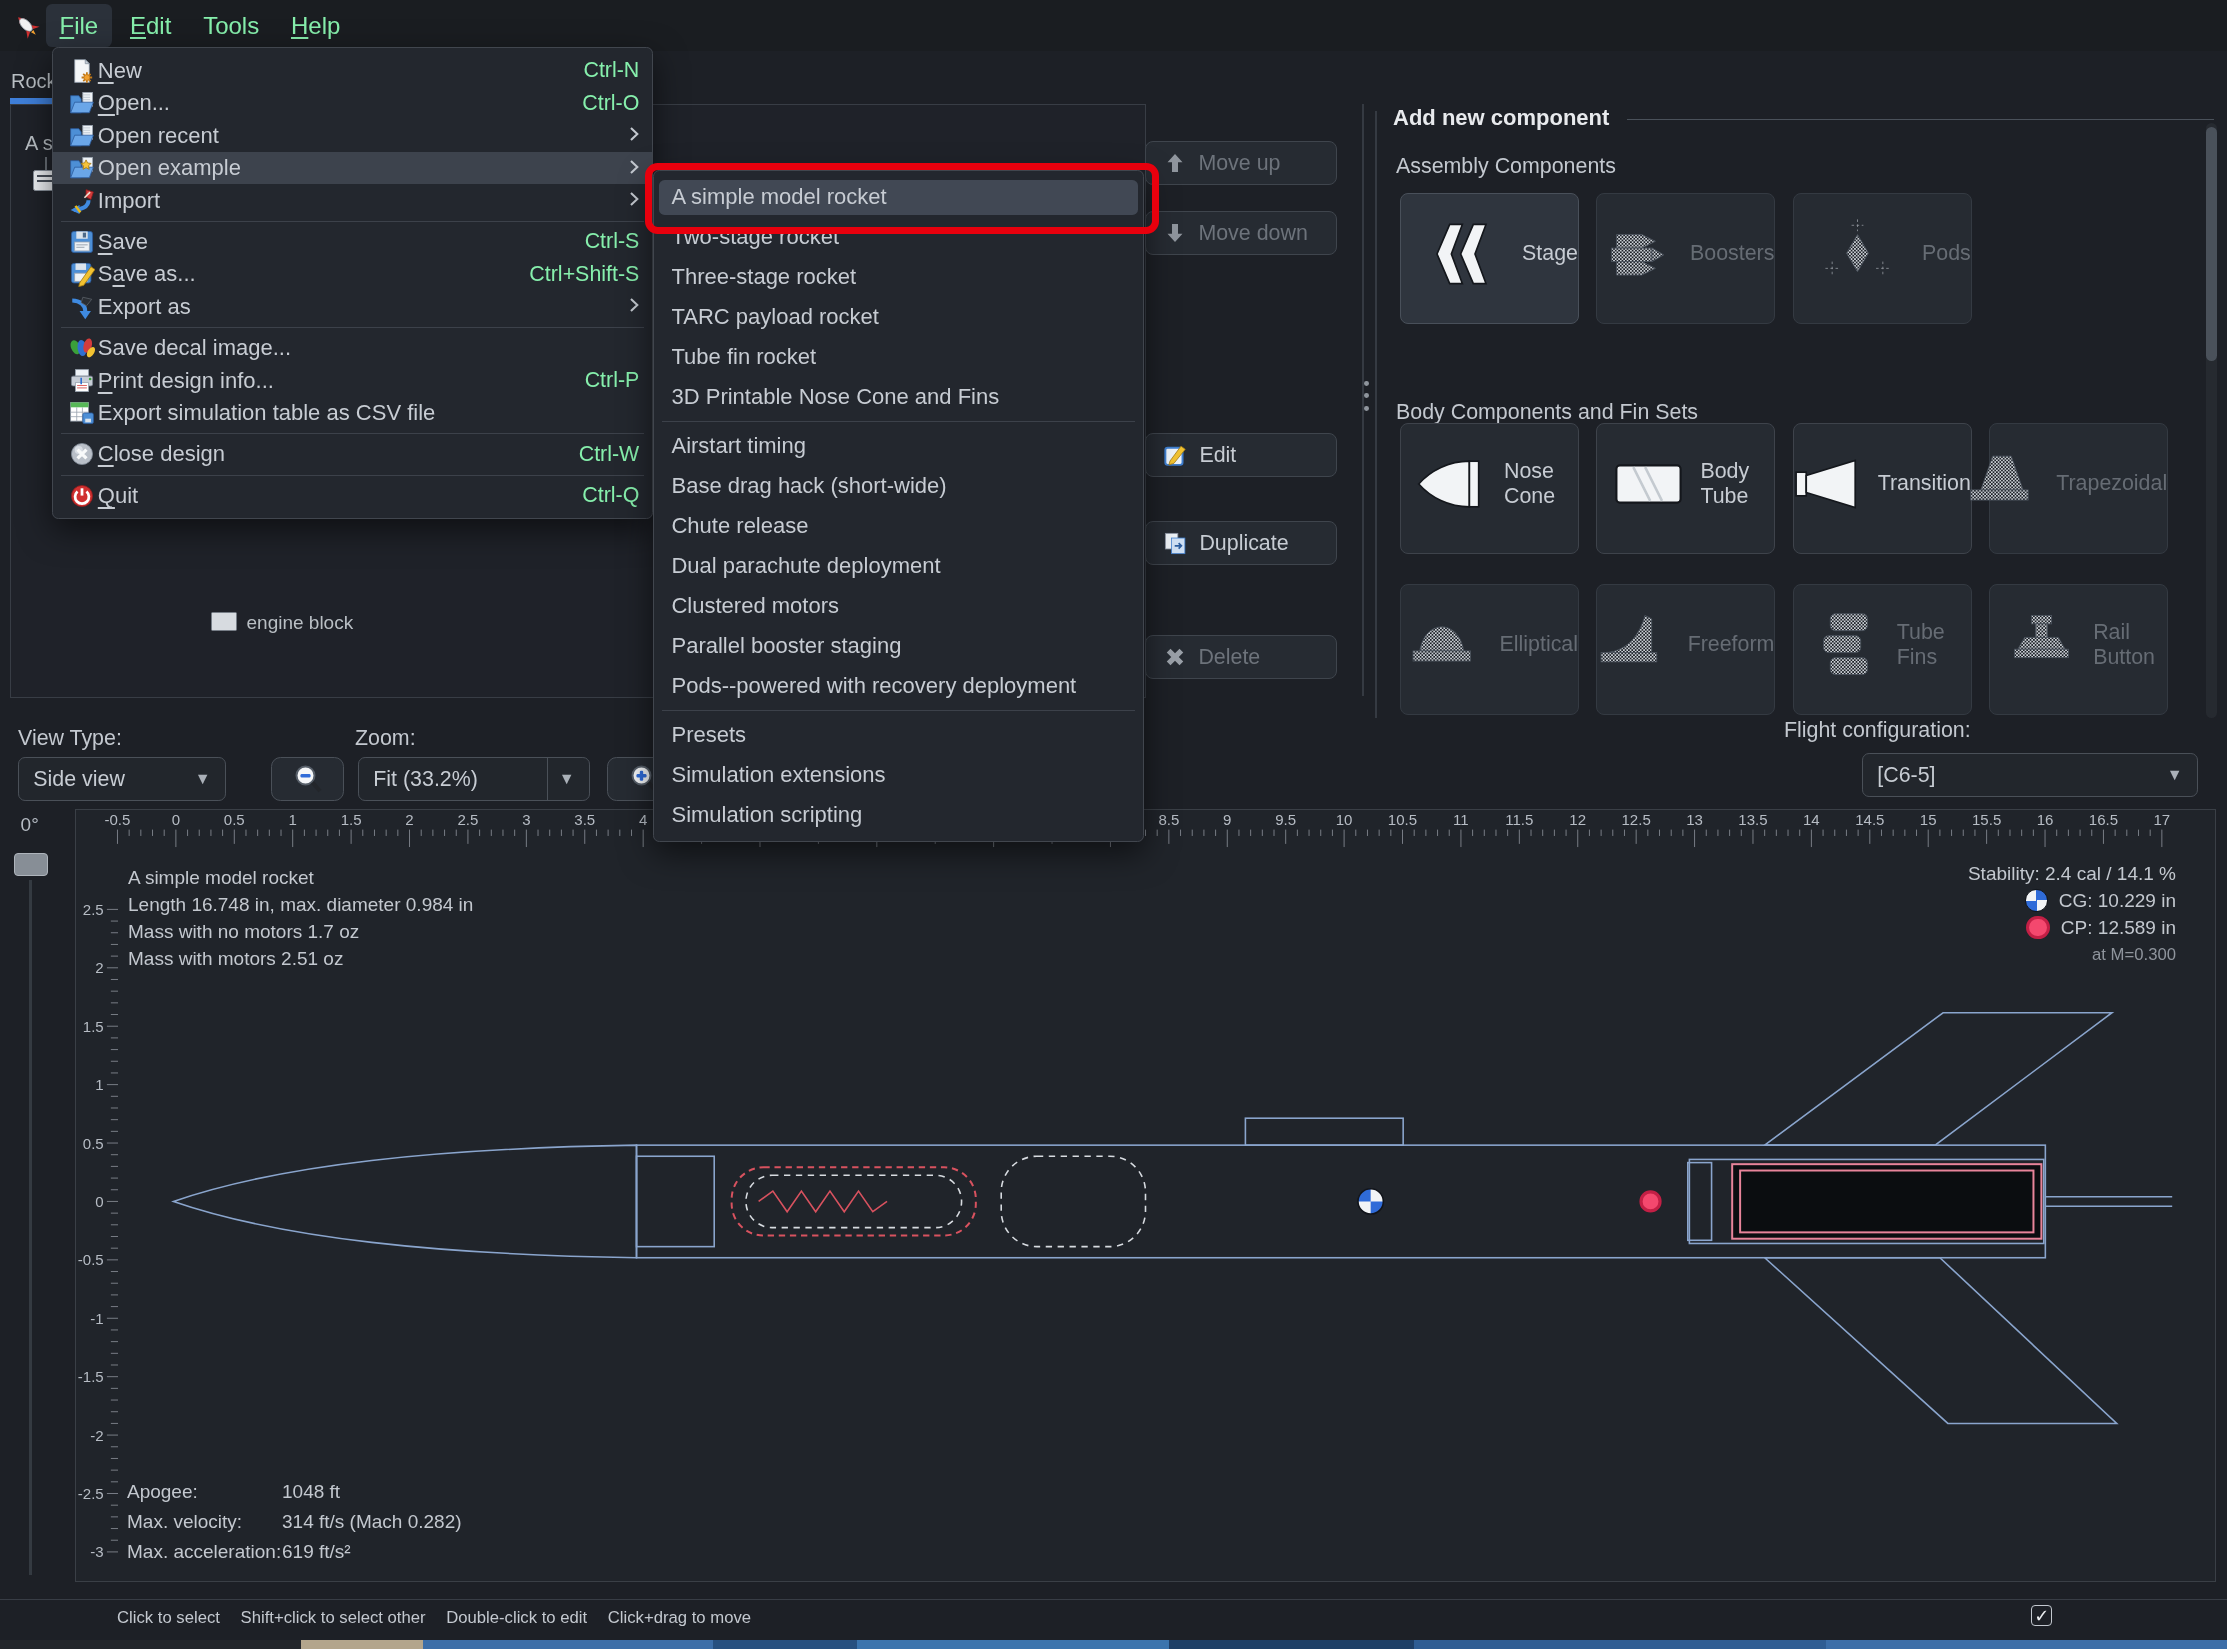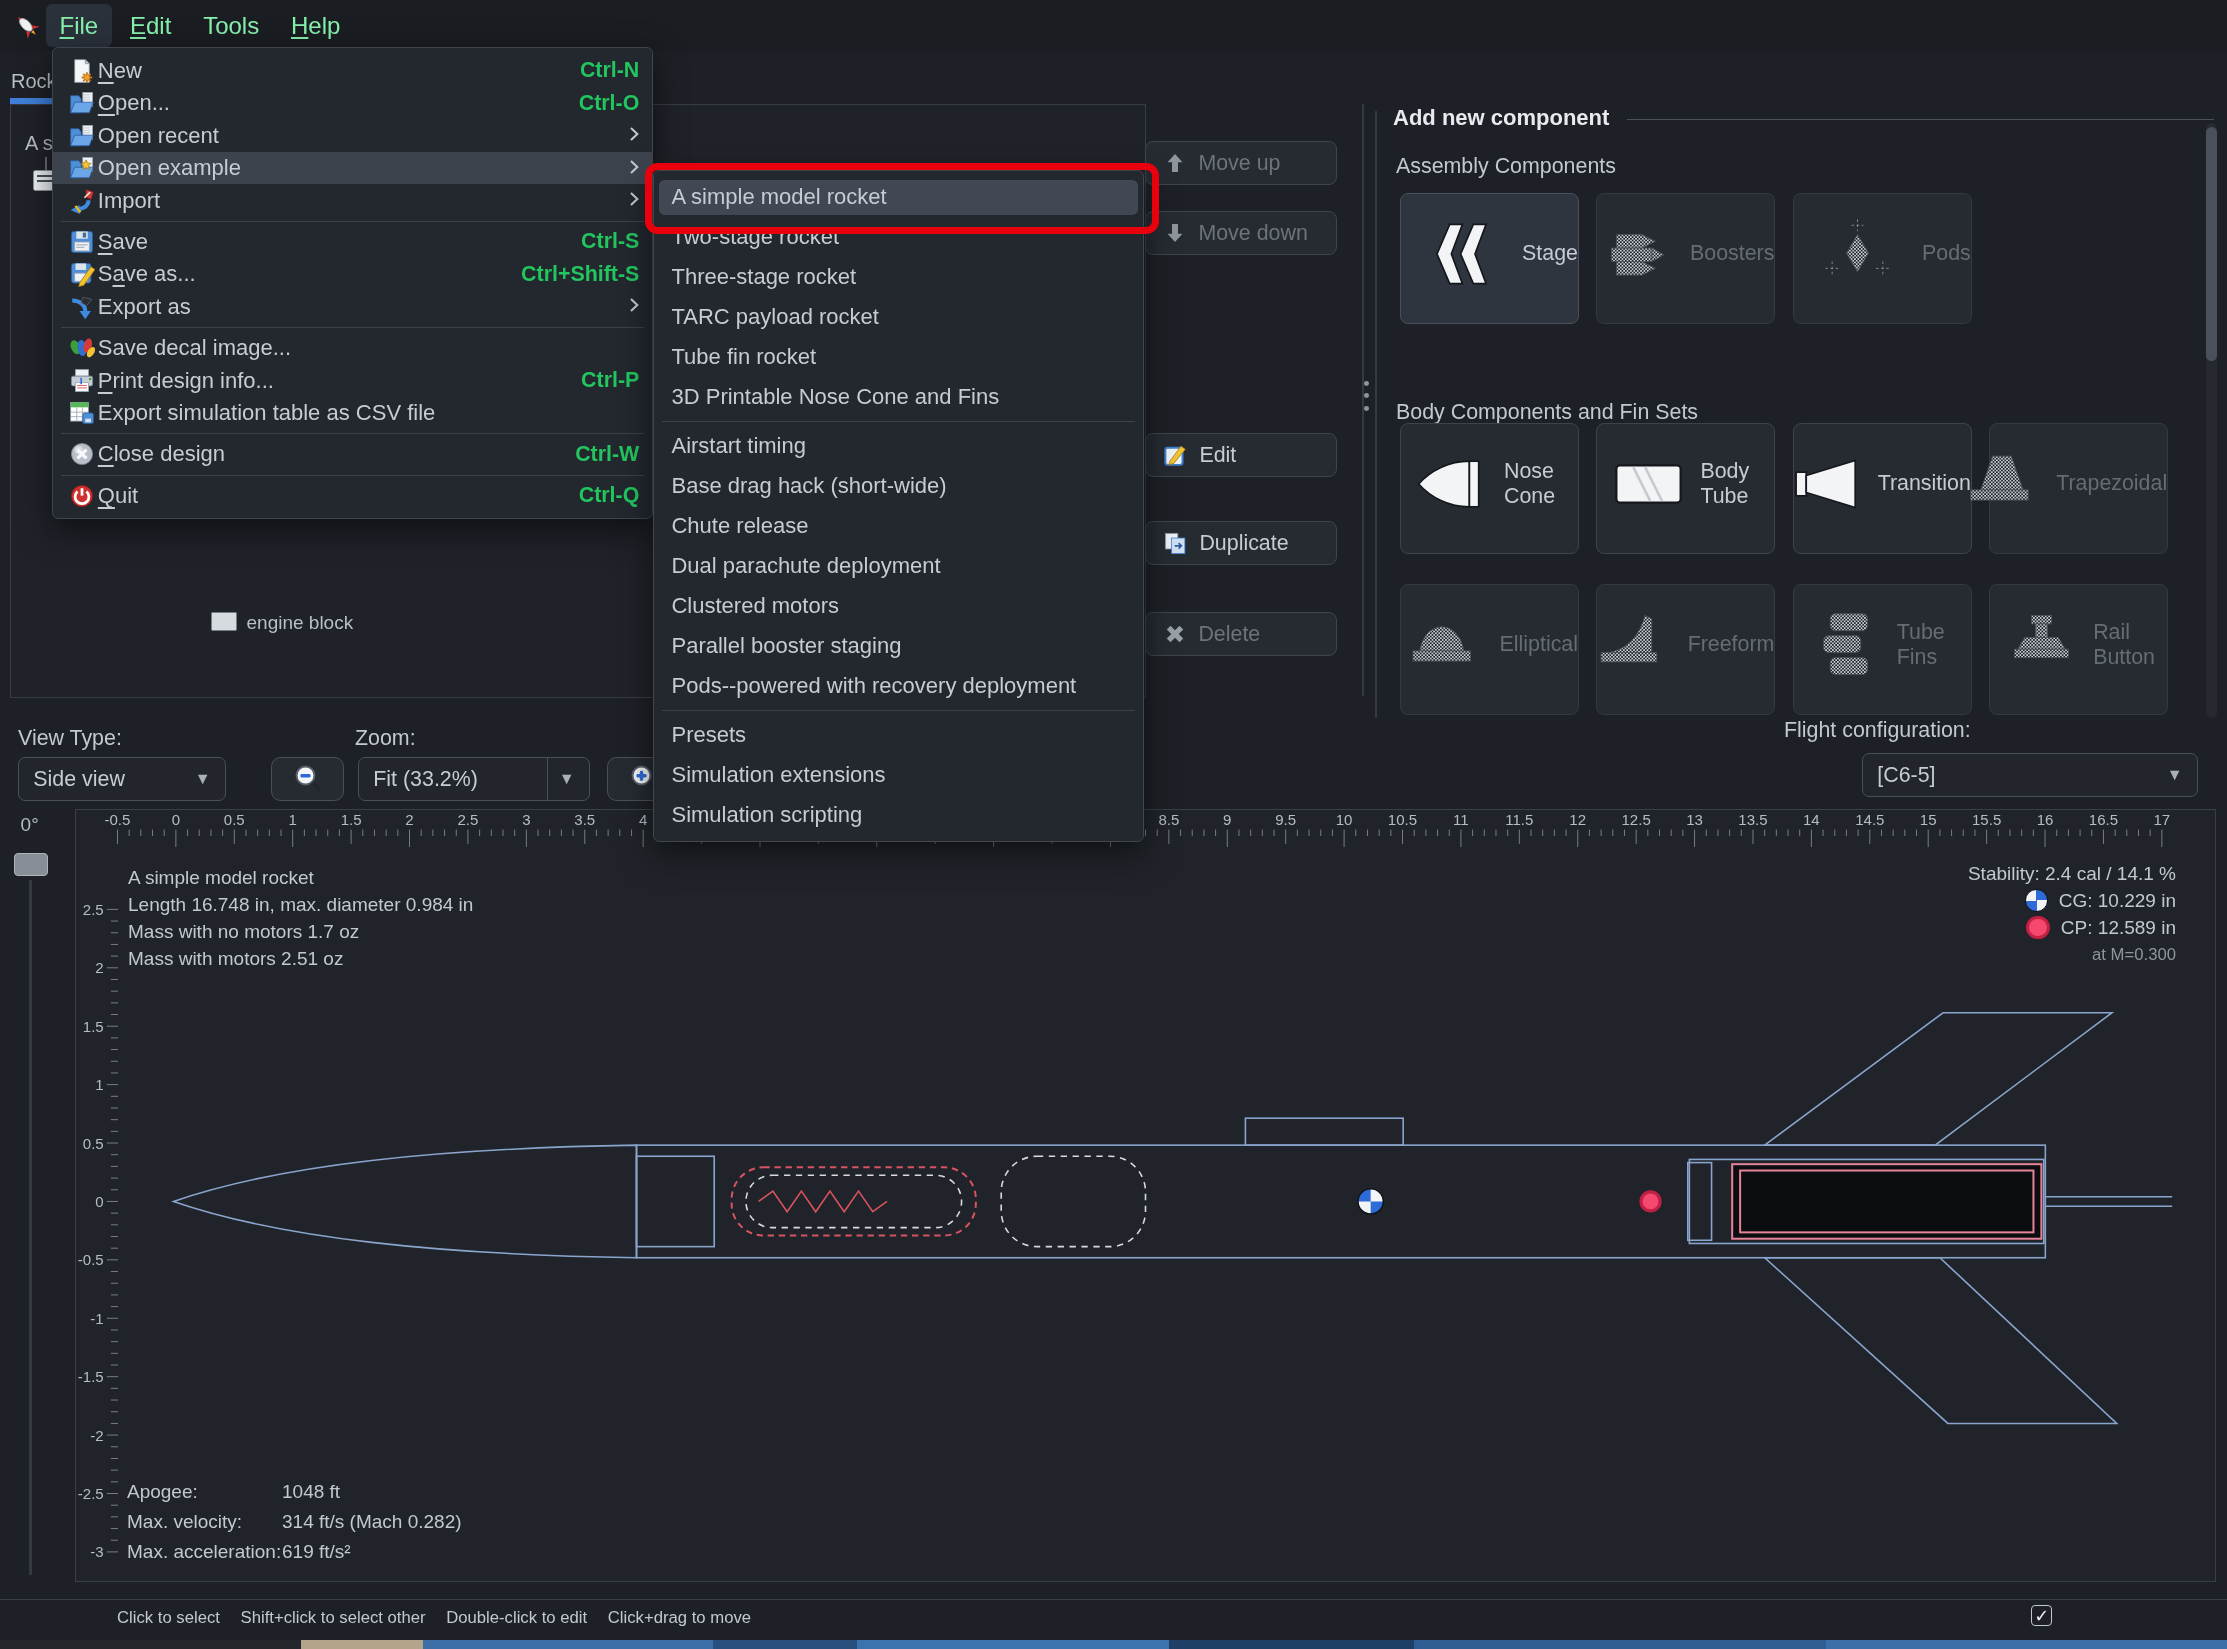--- a/index.html
+++ b/index.html
@@ -90,21 +90,21 @@
     background:linear-gradient(90deg,#23262b 0,#23262b 13.5%,#b3a58c 13.5%,#b3a58c 19%,#3c6ea8 19%,#3c6ea8 32%,
       #27507f 32%,#27507f 38.5%,#3b74ad 38.5%,#3b74ad 52.5%,#1e3f66 52.5%,#1e3f66 63.5%,#2f5d93 63.5%,#2f5d93 82%,#3c6ea8 82%,#3c6ea8 100%);}
   
   #file-menu{left:52px;top:47px;width:601px;background:#23272e;border:0.8px solid #41464e;border-radius:6.3px;
              box-shadow:0 11px 32px rgba(0,0,0,.55);padding:6.3px 0;z-index:40;box-sizing:border-box;}
   .m-row{display:flex;align-items:center;height:32.5px;padding:0 12.7px 0 14.3px;gap:2px;}
   .m-row.hl{background:#3d434d;}
   .m-ico{width:28.5px;height:27px;display:flex;align-items:center;justify-content:center;}
   .m-lab{font-size:22px;color:#c7ccd3;white-space:nowrap;}
   .m-lab u{text-underline-offset:4px;}
-  .m-right{margin-left:auto;font-size:21.4px;color:#22c55e;font-weight:bold;}
+  .m-right{margin-left:auto;font-size:21.4px;color:#86efac;}
   .m-sep{height:0.8px;background:#3c414a;margin:4px 8px;}
   #example-menu{left:653px;top:170px;width:491px;background:#23272e;border:0.8px solid #41464e;border-radius:6.3px;
                 box-shadow:0 11px 32px rgba(0,0,0,.55);padding:6.3px 0;z-index:41;box-sizing:border-box;}
   .s-row{display:flex;align-items:center;height:40px;padding:0 4.8px;}
   .s-inner{flex:1;display:flex;align-items:center;height:35px;border-radius:5.6px;padding:0 12.7px;font-size:22px;color:#c7ccd3;white-space:nowrap;}
   .s-row.hl .s-inner{background:#414854;}
   #annotation-box{left:645px;top:163px;width:514px;height:71px;border:7.1px solid #e8000d;border-radius:12.7px;z-index:50;box-sizing:border-box;}
 </style>
 </head>
 <body>
@@ -185,21 +185,21 @@
     <span>Edit</span>
     </div>
   <div class="act-btn" style="top:521px">
     <svg width="25" height="25" viewBox="0 0 32 32">
       <rect x="3" y="3" width="16" height="20" fill="#eef2f6" stroke="#8892a0"></rect>
       <rect x="11" y="9" width="17" height="20" fill="#cfe0f4" stroke="#3f7fd0"></rect>
       <path d="M15 19h9M20 15.5l3.5 3.5-3.5 3.5" stroke="#2c5d9e" stroke-width="2.2" fill="none"></path>
       </svg>
     <span>Duplicate</span>
     </div>
-  <div class="act-btn dis" style="top:612px">
+  <div class="act-btn dis" style="top:635px">
     <svg width="24" height="24" viewBox="0 0 32 32">
       <path d="M5 10l5-5 6 6 6-6 5 5-6 6 6 6-5 5-6-6-6 6-5-5 6-6z" fill="#9aa0a8"></path>
       </svg>
     <span>Delete</span>
     </div>
 
   <div id="rp-border" class="abs"></div>
   <div id="rp-title" class="abs">Add new component</div>
   <div id="rp-title-line" class="abs"></div>
   <div class="rp-sec" style="top:154px">Assembly Components</div>

